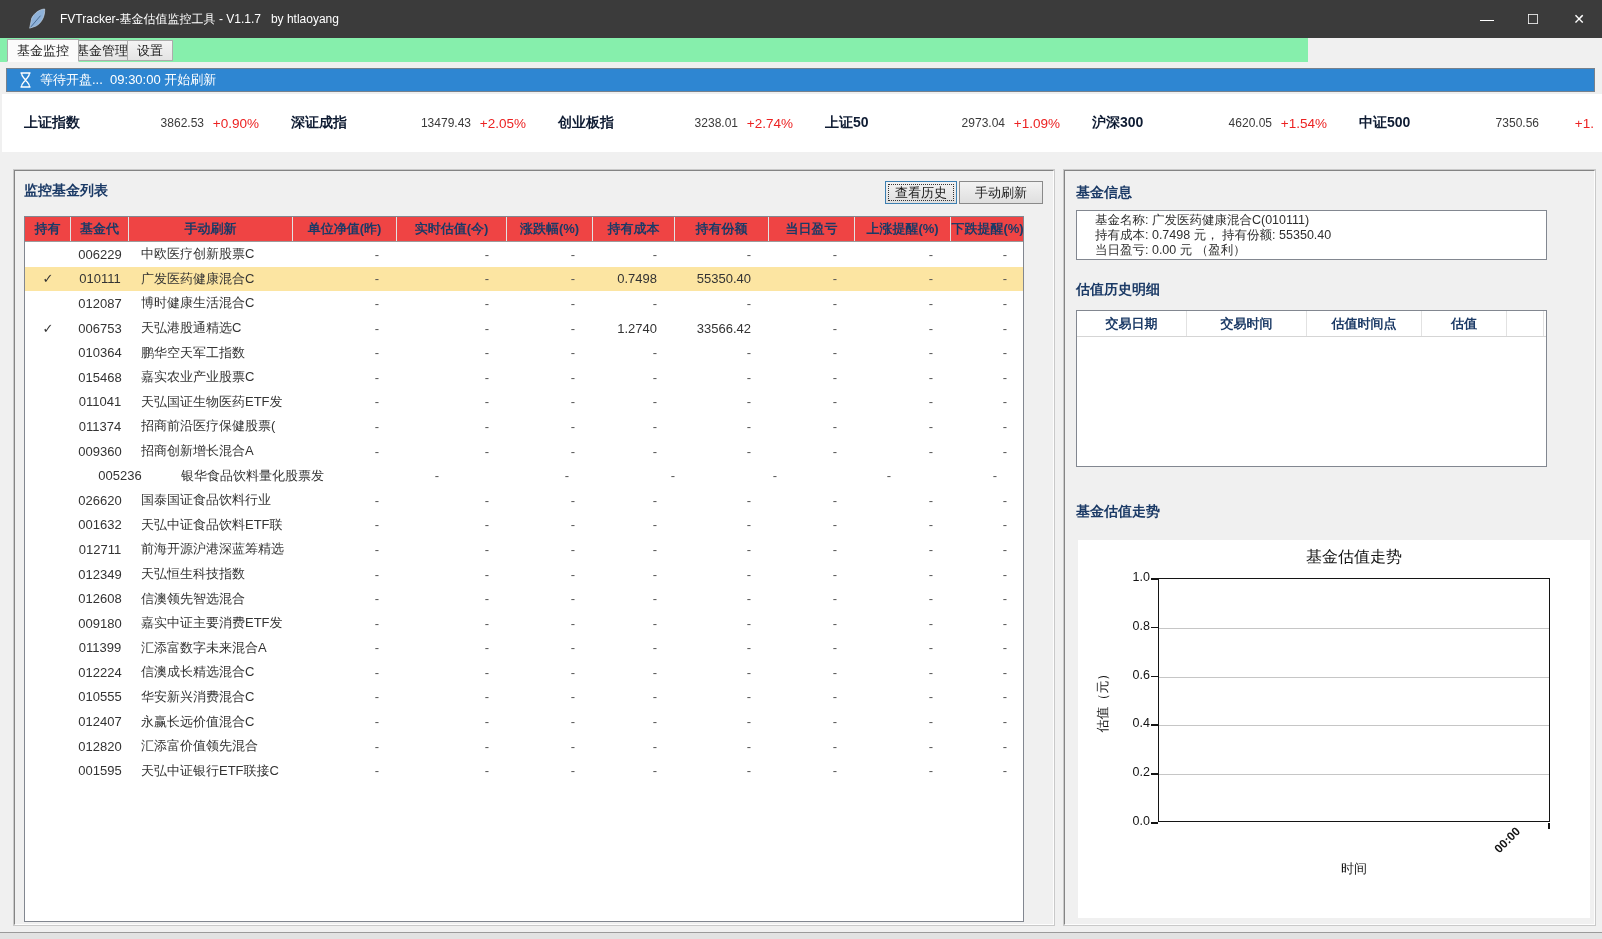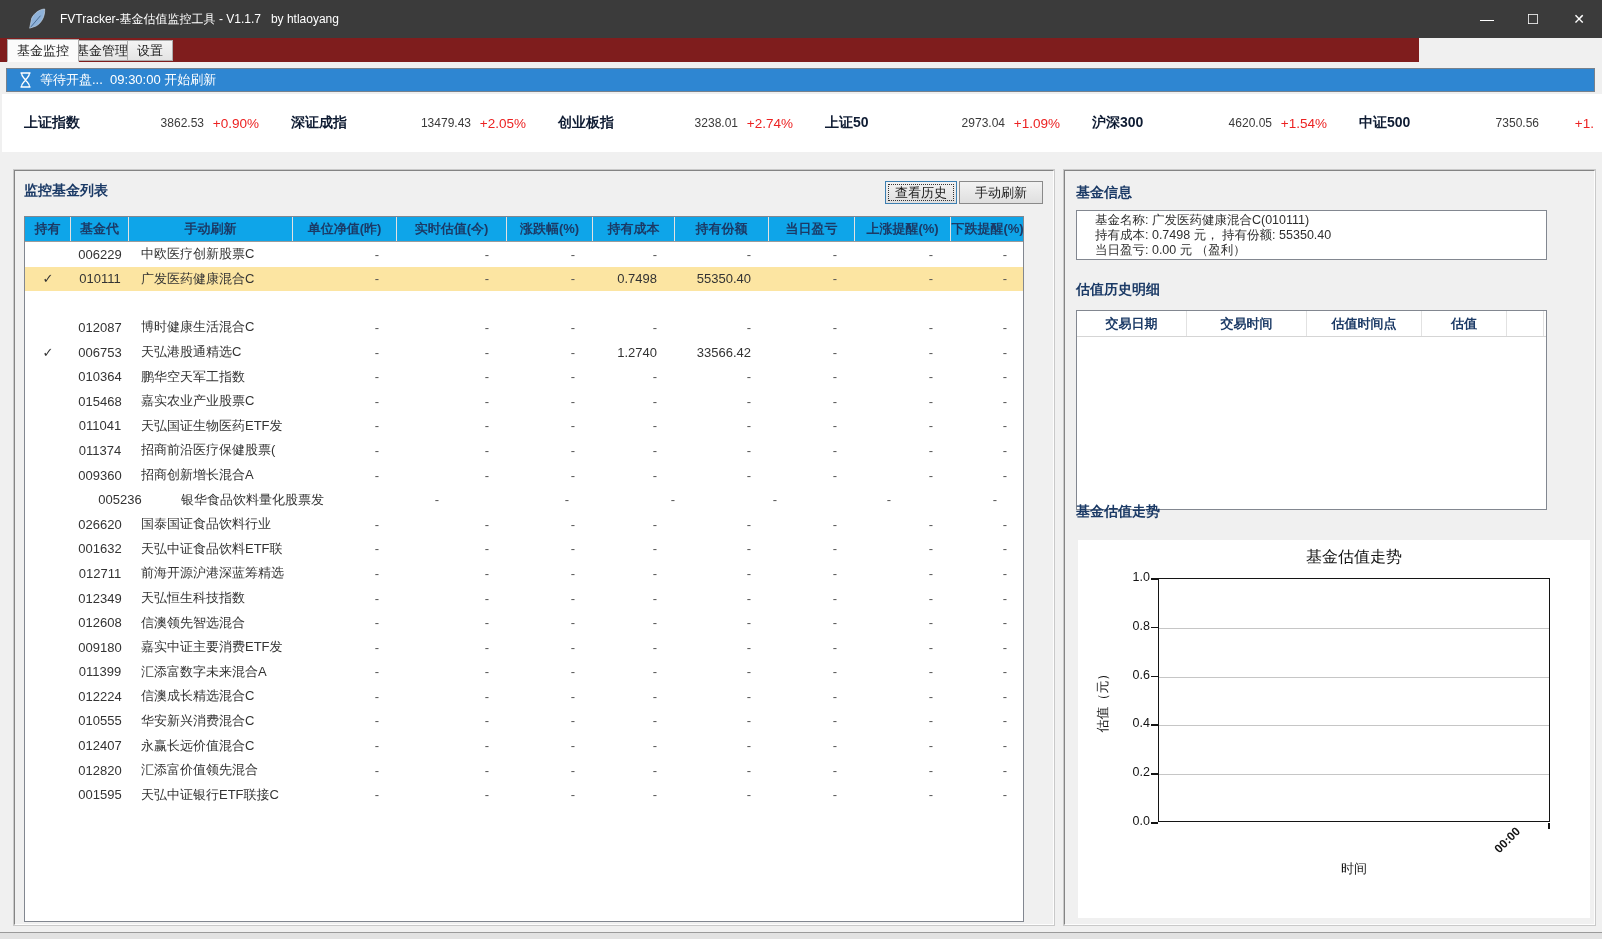--- a/index.html
+++ b/index.html
@@ -11,21 +11,21 @@
   }
   
   .titlebar { position:absolute; left:0; top:0; width:1602px; height:38px;
     background:#3B3B3B; display:flex; align-items:center; }
   .titlebar .appicon { width:20px; height:22px; margin-left:28px; }
   .titlebar .title { color:#FFFFFF; font-size:12px; margin-left:12px; white-space:pre; }
   .wincontrols { position:absolute; right:0; top:0; height:38px; display:flex; }
   .winbtn { width:46px; height:38px; display:flex; align-items:center; justify-content:center;
     color:#FFFFFF; font-size:14px; cursor:default; }
   
-  .tabbar { position:absolute; left:0; top:38px; width:1419px; height:24px; background:#7f1d1d; }
+  .tabbar { position:absolute; left:0; top:38px; width:1308px; height:24px; background:#86efac; }
   .tab { position:absolute; top:2px; height:21px; padding:0 9px; font-size:13px;
     background:linear-gradient(#F4F4F4,#E4E4E4); border:1px solid #ACACAC;
     display:flex; align-items:center; color:#1A1A1A; }
   .tab.active { background:#FBFBFB; height:23px; top:1px; border-bottom:1px solid #FBFBFB; z-index:2; }
   
   .statusbar { position:absolute; left:6px; top:68px; width:1589px; height:24px;
     background:#2E86D2; border:1px solid #77818C; color:#FFFFFF;
     display:flex; align-items:center; font-size:13px; }
   .statusbar .hourglass { width:13px; height:16px; margin:0 8px 0 12px; }
   .statusbar .statustext { white-space:pre; }
@@ -44,38 +44,38 @@
   .panel-right { left:1064px; top:170px; width:531px; height:755px; }
   .sec-title { font-weight:bold; font-size:14px; color:#1B3A66; position:absolute; }
   
   .btn { position:absolute; top:10px; height:23px; background:linear-gradient(#F2F2F2,#DFDFDF);
     border:1px solid #8A8A8A; font-size:13px; color:#1A1A1A;
     display:flex; align-items:center; justify-content:center; cursor:default; }
   .btn.focused { border-color:#3C7FB1; outline:1px dotted #333; outline-offset:-4px; }
   
   .fund-table { position:absolute; left:9px; top:45px; width:1000px; height:706px;
     background:#FFFFFF; border:1px solid #828790; overflow:hidden; }
-  .ft-header { display:grid; height:25px; border-bottom:1px solid #9B9B9B; background:#0ea5e9; }
+  .ft-header { display:grid; height:25px; border-bottom:1px solid #9B9B9B; background:#ef4444; }
   .ft-header .hc { font-weight:bold; font-size:13px; color:#1B3A66;
     display:flex; align-items:center; justify-content:center;
     border-right:1px solid #E2E2E2; overflow:hidden; white-space:nowrap; }
   .ft-row { display:grid; height:24.6px; background:#FFFFFF; }
   .ft-row.selected { background:#FCE5A2; }
   .ft-row .c { display:flex; align-items:center; font-size:13px; color:#333;
     overflow:hidden; white-space:nowrap; }
   .ft-row .c.center { justify-content:center; }
   .ft-row .c.left { padding-left:12px; }
   .ft-row .c.right { justify-content:flex-end; padding-right:18px; }
   .ft-row .c.dash { color:#555; }
   
   .infobox { position:absolute; left:11px; top:39px; width:471px; height:50px;
     background:#FFFFFF; border:1px solid #828790; padding:2px 18px;
     font-size:12.5px; line-height:15px; color:#2E2E2E; }
   
-  .histbox { position:absolute; left:11px; top:139px; width:471px; height:200px;
+  .histbox { position:absolute; left:11px; top:139px; width:471px; height:157px;
     background:#FFFFFF; border:1px solid #828790; }
   .hist-header { display:grid; height:26px; border-bottom:1px solid #D5D5D5; }
   .hist-header .hc { font-weight:bold; font-size:13px; color:#1B3A66;
     display:flex; align-items:center; justify-content:center;
     border-right:1px solid #E2E2E2; }
   
   .chartbox { position:absolute; left:13px; top:369px; width:512px; height:378px; background:#FFFFFF; }
   .chart-title { position:absolute; left:80px; top:7px; width:392px; text-align:center;
     font-size:16px; color:#141414; }
   .plot { position:absolute; left:80px; top:38px; width:392px; height:244px;
@@ -195,21 +195,21 @@
           <div class="c left">广发医药健康混合C</div>
           <div class="c right dash">-</div>
           <div class="c right dash">-</div>
           <div class="c right dash">-</div>
           <div class="c right">0.7498</div>
           <div class="c right">55350.40</div>
           <div class="c right dash">-</div>
           <div class="c right dash">-</div>
           <div class="c right dash">-</div>
         </div>
-        <div class="ft-row" style="grid-template-columns: 46px 58px 164px 104px 110px 86px 82px 94px 86px 96px 74px; margin-top: 24px;">
+        <div class="ft-row" style="grid-template-columns: 46px 58px 164px 104px 110px 86px 82px 94px 86px 96px 74px;">
           <div class="c center"></div>
           <div class="c center">012087</div>
           <div class="c left">博时健康生活混合C</div>
           <div class="c right dash">-</div>
           <div class="c right dash">-</div>
           <div class="c right dash">-</div>
           <div class="c right dash">-</div>
           <div class="c right dash">-</div>
           <div class="c right dash">-</div>
           <div class="c right dash">-</div>

